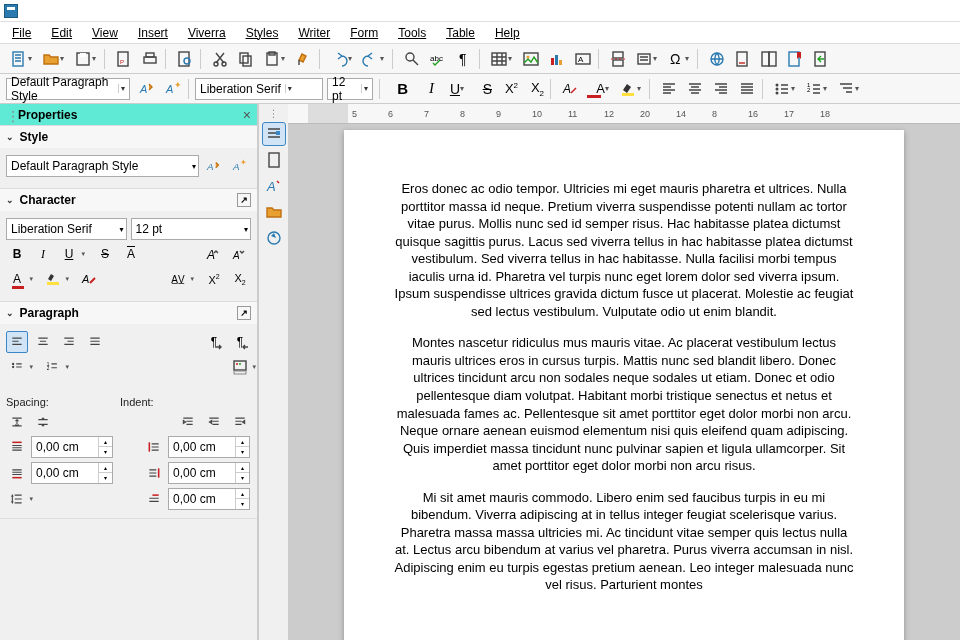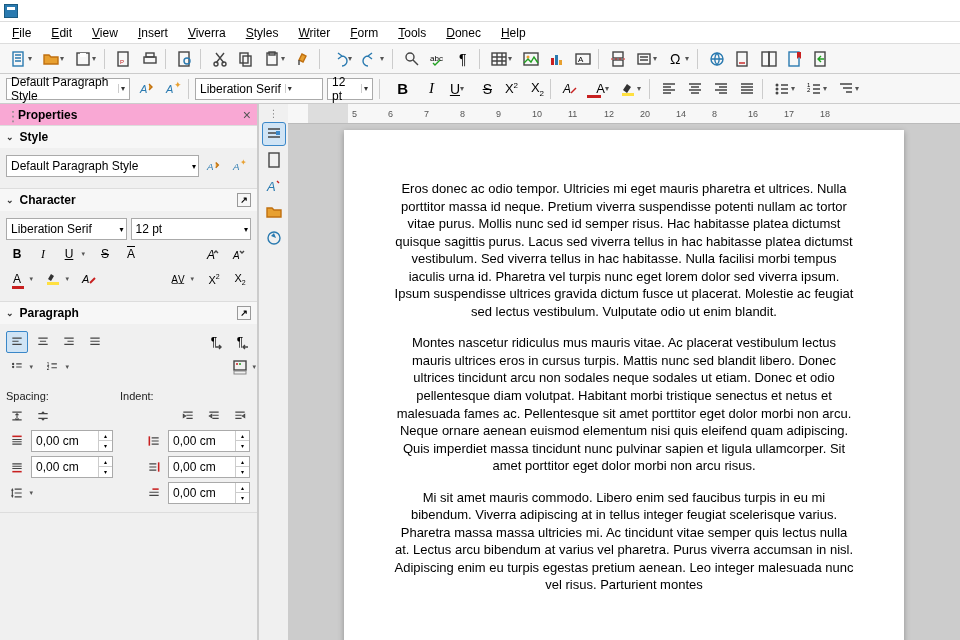--- a/index.html
+++ b/index.html
@@ -1,33 +1,33 @@
 <!DOCTYPE html>
 <html><head>
 <meta charset="utf-8">
 <style>
 * { box-sizing: border-box; margin: 0; padding: 0; font-family: "Segoe UI", "Liberation Sans", sans-serif; }
 body { width: 960px; height: 640px; overflow: hidden; background: #f0f0f0; font-size: 12px; color: #000; }
 .titlebar { height: 22px; background: #fff; display: flex; align-items: center; padding: 0 4px; border-bottom: 1px solid #ddd; }
 .titlebar .doc-icon { width: 14px; height: 14px; margin-right: 6px; background: #2a7ab0; border: 1px solid #1a5a80; position: relative; }
 .titlebar .doc-icon::after { content: ""; position: absolute; top: 2px; left: 2px; right: 2px; height: 3px; background: #fff; }
 .menubar { height: 22px; background: #fff; display: flex; align-items: center; padding: 0 2px; border-bottom: 1px solid #ddd; }
-.menubar span { padding: 2px 10px; cursor: default; }
+.menubar span { padding: 2px 10px; cursor: default; text-decoration: underline; }
 .menubar span:first-letter { text-decoration: underline; }
 .toolbar { background: #f7f7f7; border-bottom: 1px solid #ccc; display: flex; align-items: center; padding: 2px 4px; height: 30px; overflow: hidden; }
 .tb-btn { width: 24px; height: 24px; margin: 0 1px; border: 1px solid transparent; border-radius: 3px; display: flex; align-items: center; justify-content: flex-end; cursor: default; position: relative; flex-shrink: 0; }
 .tb-btn svg { width: 18px; height: 18px; }
 .tb-sep { width: 1px; height: 20px; background: #ccc; margin: 0 4px; flex-shrink: 0; }
 .tb-drop { width: 8px; font-size: 8px; color: #555; margin-left: -2px; cursor: default; flex-shrink: 0; }
 .fmt-toolbar { background: #f7f7f7; border-bottom: 1px solid #ccc; display: flex; align-items: center; padding: 2px 4px; height: 30px; overflow: hidden; }
 .combo { height: 22px; border: 1px solid #aaa; background: #fff; display: flex; align-items: center; padding: 0 2px 0 4px; margin: 0 2px; flex-shrink: 0; }
 .combo .arrow { font-size: 8px; color: #333; padding: 0 2px; border-left: 1px solid #ccc; margin-left: 4px; }
 .main { display: flex; height: 544px; }
 .sidebar { width: 258px; background: #f0f0f0; border-right: 1px solid #ccc; display: flex; flex-direction: column; }
-.side-header { height: 22px; background: #f9a8d4; border-bottom: 1px solid #ddd; display: flex; align-items: center; padding: 0 6px 0 18px; font-weight: normal; }
+.side-header { height: 22px; background: #5eead4; border-bottom: 1px solid #ddd; display: flex; align-items: center; padding: 0 6px 0 18px; font-weight: normal; }
 .side-header .close { margin-left: auto; font-size: 14px; color: #555; }
 .side-header .hamb { width: 4px; height: 14px; position: absolute; left: 6px; }
 .side-header .hamb::before { content: "⋮"; font-size: 14px; color: #888; }
 .panel { border-bottom: 1px solid #ddd; }
 .panel-header { height: 22px; display: flex; align-items: center; padding: 0 6px; font-weight: bold; font-size: 12px; background: #f7f7f7; }
 .panel-header .chev { font-size: 9px; margin-right: 6px; color: #333; }
 .panel-header .more { margin-left: auto; width: 14px; height: 14px; border: 1px solid #999; font-size: 9px; display: flex; align-items: center; justify-content: center; }
 .panel-body { padding: 4px 6px 8px 6px; }
 .panel-row { display: flex; align-items: center; gap: 4px; margin: 3px 0; }
 .mini-btn { width: 22px; height: 22px; border: 1px solid transparent; border-radius: 2px; display: flex; align-items: center; justify-content: center; font-size: 12px; position: relative; }
@@ -68,21 +68,21 @@
 <div class="menubar">
   <span>File</span>
   <span>Edit</span>
   <span>View</span>
   <span>Insert</span>
   <span>Viverra</span>
   <span>Styles</span>
   <span>Writer</span>
   <span>Form</span>
   <span>Tools</span>
-  <span>Donec</span>
+  <span>Table</span>
   <span>Help</span>
 </div>
 
 <div class="toolbar">
   <div class="tb-btn">
       <svg viewBox="0 0 18 18">
         <rect x="3" y="2" width="10" height="14" class="icon-stroke blue"></rect>
         <path d="M5 5h6M5 8h6M5 11h6" class="icon-stroke blue"></path>
       </svg>
     </div>
@@ -557,21 +557,21 @@
           <div class="mini-btn">
               <svg width="16" height="16">
                 <rect x="2" y="2" width="12" height="9" class="icon-stroke"></rect>
                 <circle cx="5" cy="5" r="1" fill="#c82020"></circle>
                 <circle cx="8" cy="5" r="1" fill="#20a020"></circle>
                 <rect x="2" y="12" width="12" height="3" fill="none" stroke="#888"></rect>
               </svg>
               <span class="drop">▾</span>
             </div>
         </div>
-        <div class="panel-row" style="margin-top:12px">
+        <div class="panel-row" style="margin-top:18px">
           <span class="label-small" style="width:110px">Spacing:</span>
           <span class="label-small">Indent:</span>
         </div>
         <div class="panel-row">
           <div class="mini-btn">
               <svg width="14" height="14" viewBox="0 0 18 18">
                 <path d="M3 4h12M3 14h12M9 6v6m-2-4l2-2 2 2m-4 4l2 2 2-2" class="icon-stroke"></path>
               </svg>
             </div>
           <div class="mini-btn">

